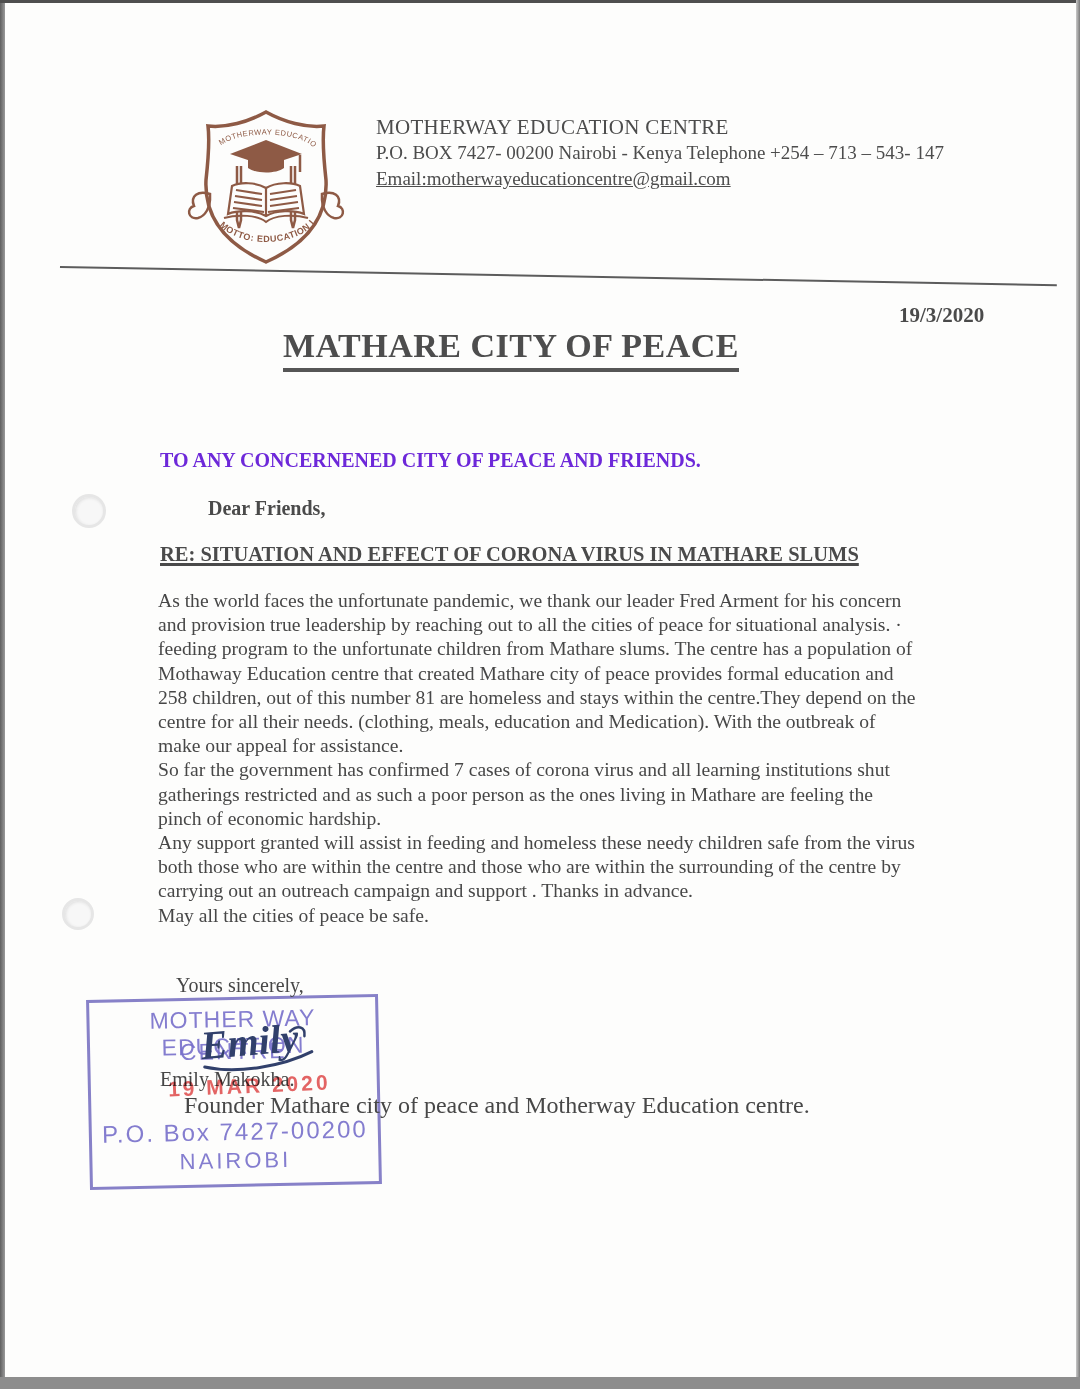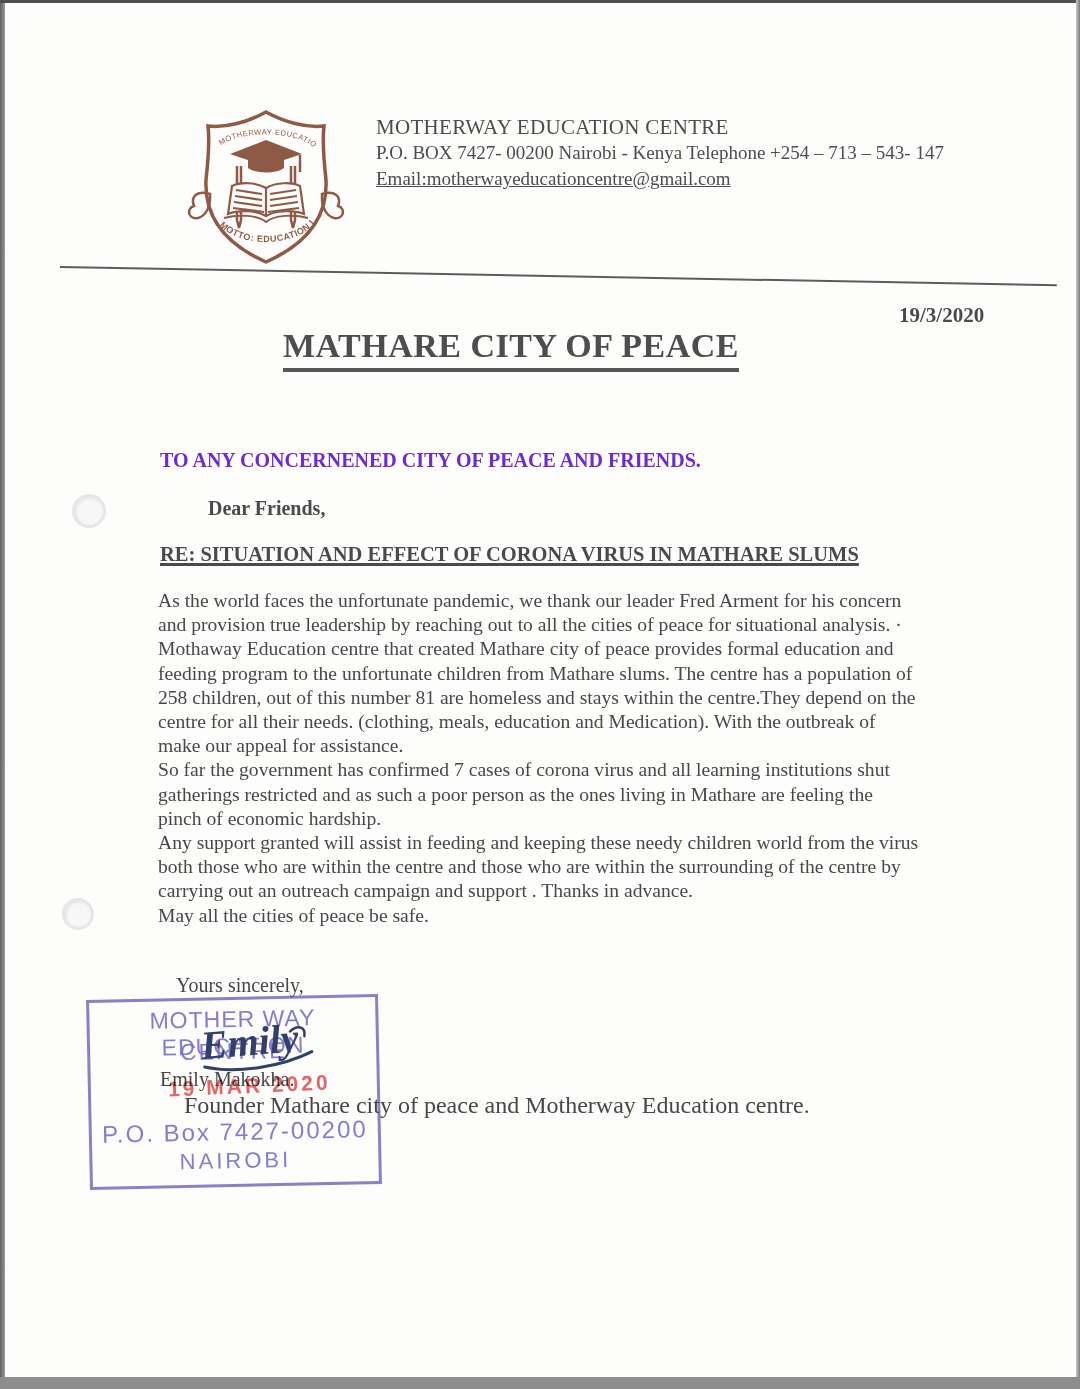--- a/index.html
+++ b/index.html
@@ -136,33 +136,33 @@
   <div class="title">MATHARE CITY OF PEACE</div>
 
   <div class="recipient">TO ANY CONCERNENED CITY OF PEACE AND FRIENDS.</div>
   <div class="salutation">Dear Friends,</div>
   <div class="subject">RE: SITUATION AND EFFECT OF CORONA VIRUS IN MATHARE SLUMS</div>
 
   <div class="body-text">
       <div>
         <div class="bodyline"> As the world faces the unfortunate pandemic, we thank our leader Fred Arment for his concern</div>
         <div class="bodyline">and provision true leadership by reaching out to all the cities of peace for situational analysis. ·</div>
+        <div class="bodyline">feeding program to the unfortunate children from Mathare slums. The centre has a population of</div>
         <div class="bodyline">Mothaway Education centre that created Mathare city of peace provides formal education and</div>
-        <div class="bodyline">feeding program to the unfortunate children from Mathare slums. The centre has a population of</div>
         <div class="bodyline">258 children, out of this number 81 are homeless and stays within the centre.They depend on the</div>
         <div class="bodyline">centre for all their needs. (clothing, meals, education  and Medication). With the outbreak of</div>
         <div class="bodyline">make our appeal for assistance.</div>
       </div>
       <div>
         <div class="bodyline">So far the government has confirmed 7 cases of corona virus and all learning institutions shut</div>
         <div class="bodyline">gatherings restricted and as such a  poor person as the ones living in Mathare are feeling the</div>
         <div class="bodyline">pinch of economic hardship.</div>
       </div>
       <div>
-        <div class="bodyline">Any support granted will assist in feeding and keeping these needy children world from the virus</div>
+        <div class="bodyline">Any support granted will assist in feeding and homeless these needy children safe from the virus</div>
         <div class="bodyline">both those who are within the centre and those who are within the surrounding of the centre by</div>
         <div class="bodyline">carrying out an outreach campaign and support . Thanks in advance.</div>
       </div>
       <div>
         <div class="bodyline">May all the cities of peace be safe.</div>
       </div>
     </div>
 
   <div class="closing">Yours sincerely,</div>
 

